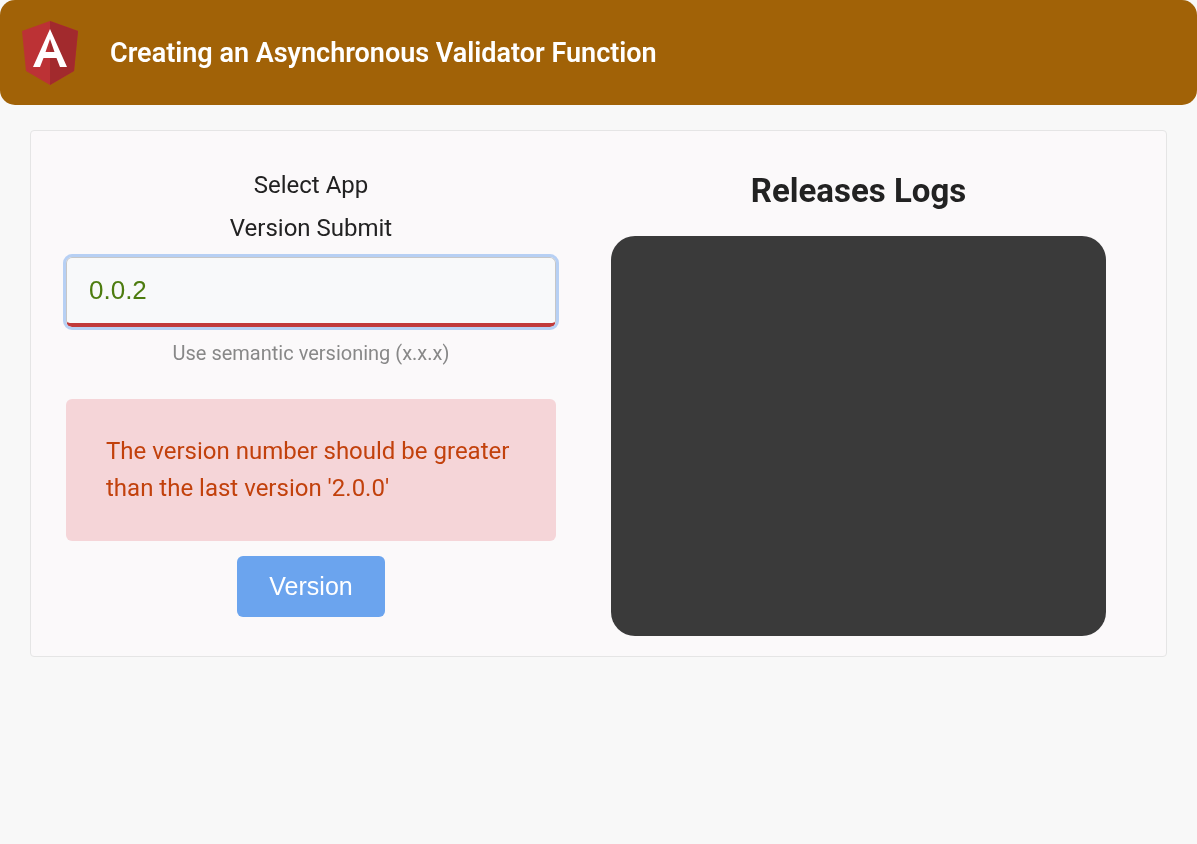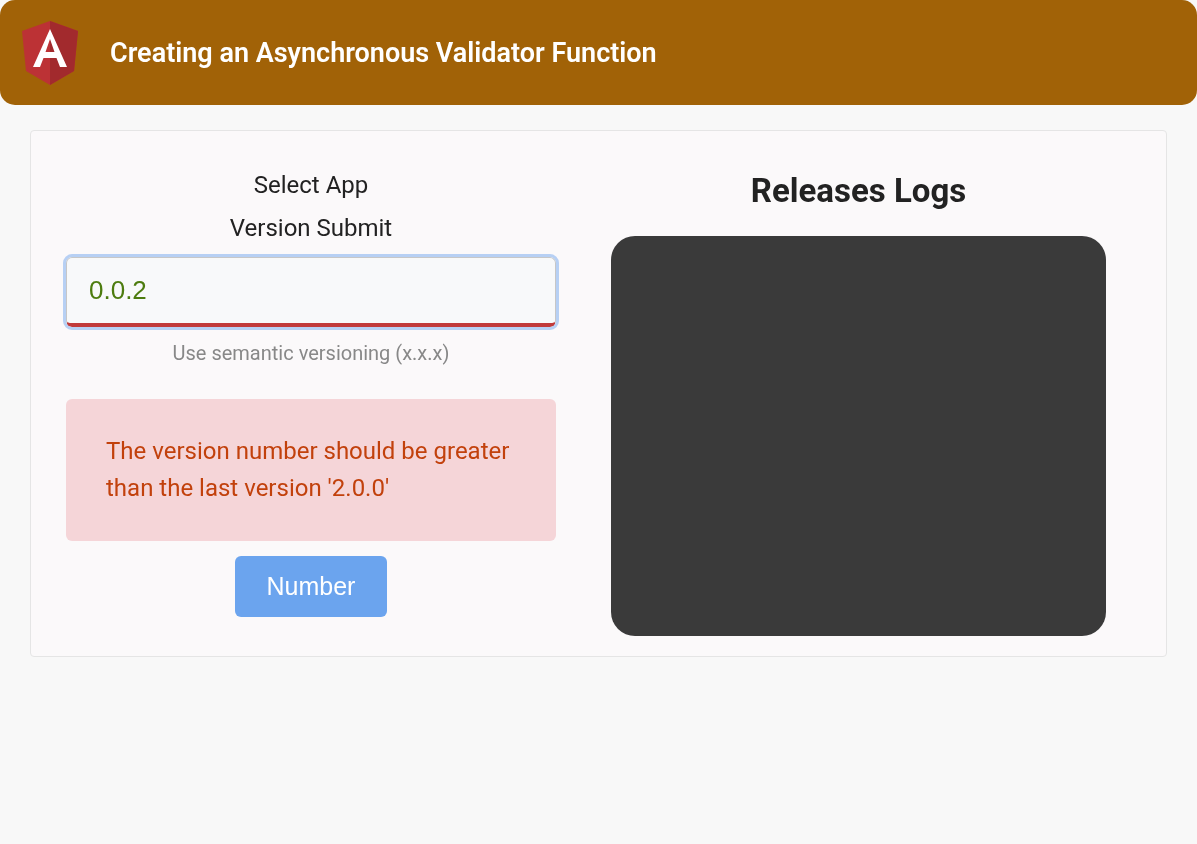--- a/index.html
+++ b/index.html
@@ -171,21 +171,21 @@
       <div class="label">Select App</div>
 
       <div class="label">Version Submit</div>
       <div class="input-wrap">
         <input type="text" value="0.0.2" style="">
       </div>
       <div class="hint">Use semantic versioning (x.x.x)</div>
 
       <div class="alert">The version number should be greater than the last version '2.0.0'</div>
 
-      <button class="submit-btn">Number</button>
+      <button class="submit-btn">Version</button>
 
     </div>
 
     <div class="logs-col">
       <div class="logs-title">Releases Logs</div>
       <div class="logs-box"></div>
     </div>
 
   </div>
 </div>

